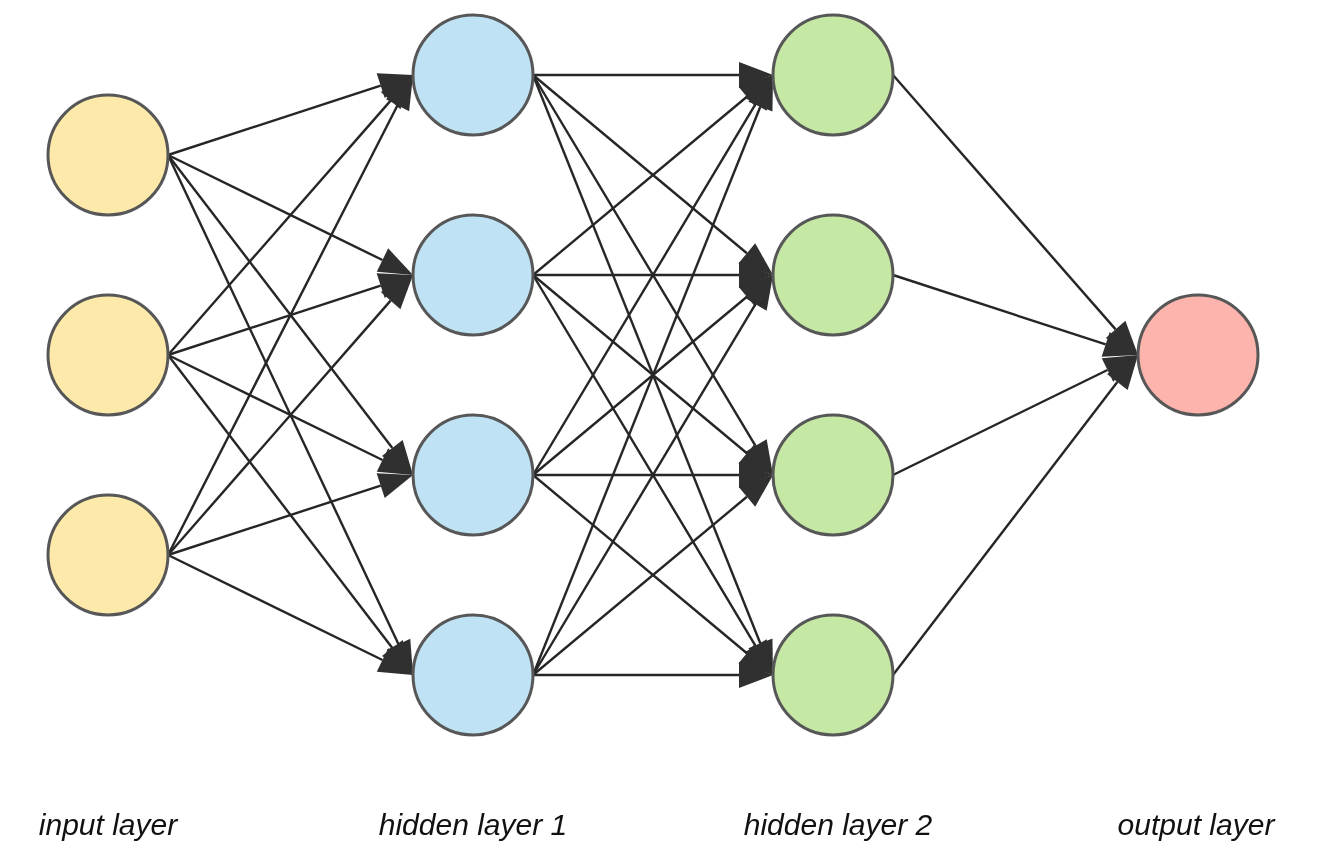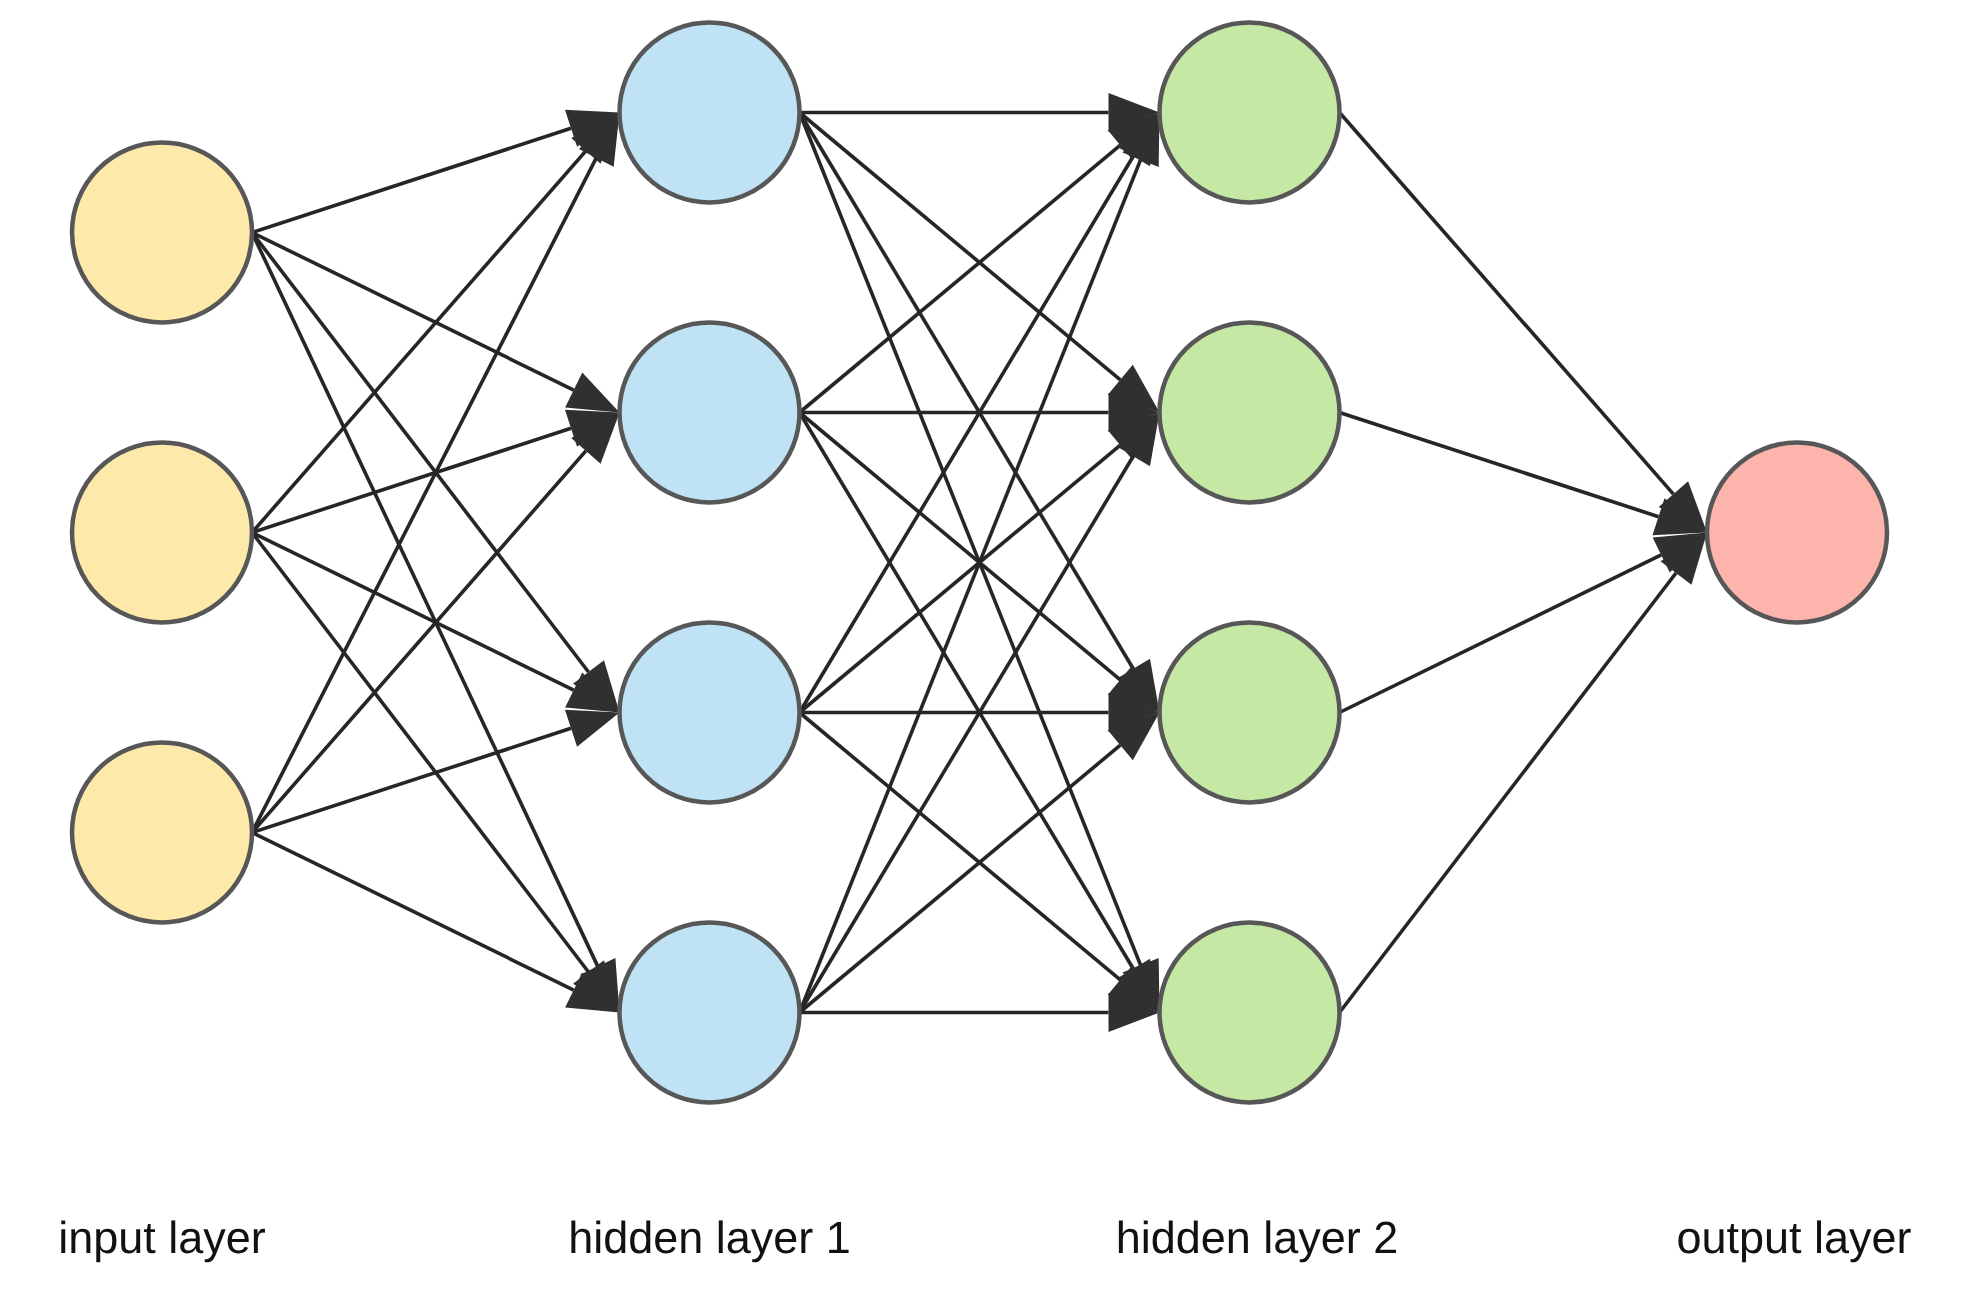--- a/index.html
+++ b/index.html
@@ -10,20 +10,21 @@
   }
   body {
     font-family: "Liberation Sans", sans-serif;
   }
   #canvas-wrap {
     position: relative;
     width: 1318px;
     height: 862px;
     background: #ffffff;
     overflow: hidden;
+    font-style: italic;
   }
   #net-svg {
     position: absolute;
     left: 0;
     top: 0;
     width: 1318px;
     height: 862px;
     display: block;
   }
   .edge-line {

